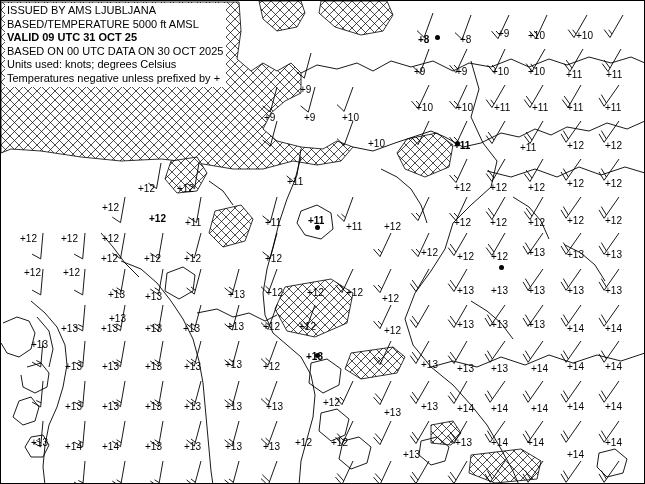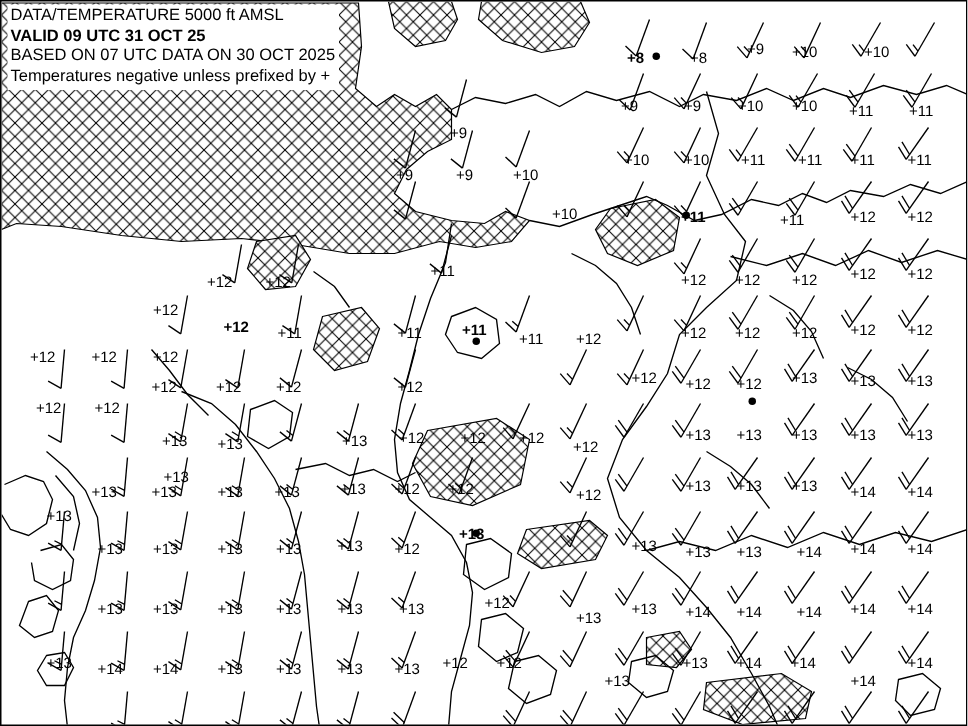--- a/index.html
+++ b/index.html
@@ -780,23 +780,25 @@
         </g>
         <g>
           <line x1="618.0" y1="460.0" x2="603.1" y2="481.3"></line>
           <line x1="603.1" y1="481.3" x2="598.0" y2="472.9"></line>
           <line x1="605.4" y1="478.0" x2="600.3" y2="469.6"></line>
         </g>
       </g>
   </svg>
 
   <div class="hdr">
-    <div><span>DATA/TEMPERATURE </span><span class="b">5000 ft AMSL</span></div>
+    <div>ISSUED BY AMS LJUBLJANA</div>
+    <div><span>BASED/TEMPERATURE </span><span class="b">5000 ft AMSL</span></div>
     <div class="b">VALID 09 UTC 31 OCT 25</div>
-    <div>BASED ON 07 UTC DATA ON 30 OCT 2025</div>
+    <div>BASED ON 00 UTC DATA ON 30 OCT 2025</div>
+    <div>Units used: knots; degrees Celsius</div>
     <div>Temperatures negative unless prefixed by +</div>
   </div>
 
   <div id="labels">
       <div class="tempLbl bold" style="left: 417px; top: 33px;">+8</div>
       <div class="tempLbl" style="left: 459px; top: 33px;">+8</div>
       <div class="tempLbl" style="left: 497px; top: 27px;">+9</div>
       <div class="tempLbl" style="left: 527px; top: 29px;">+10</div>
       <div class="tempLbl" style="left: 575px; top: 29px;">+10</div>
       <div class="tempLbl" style="left: 299px; top: 83px;">+9</div>

